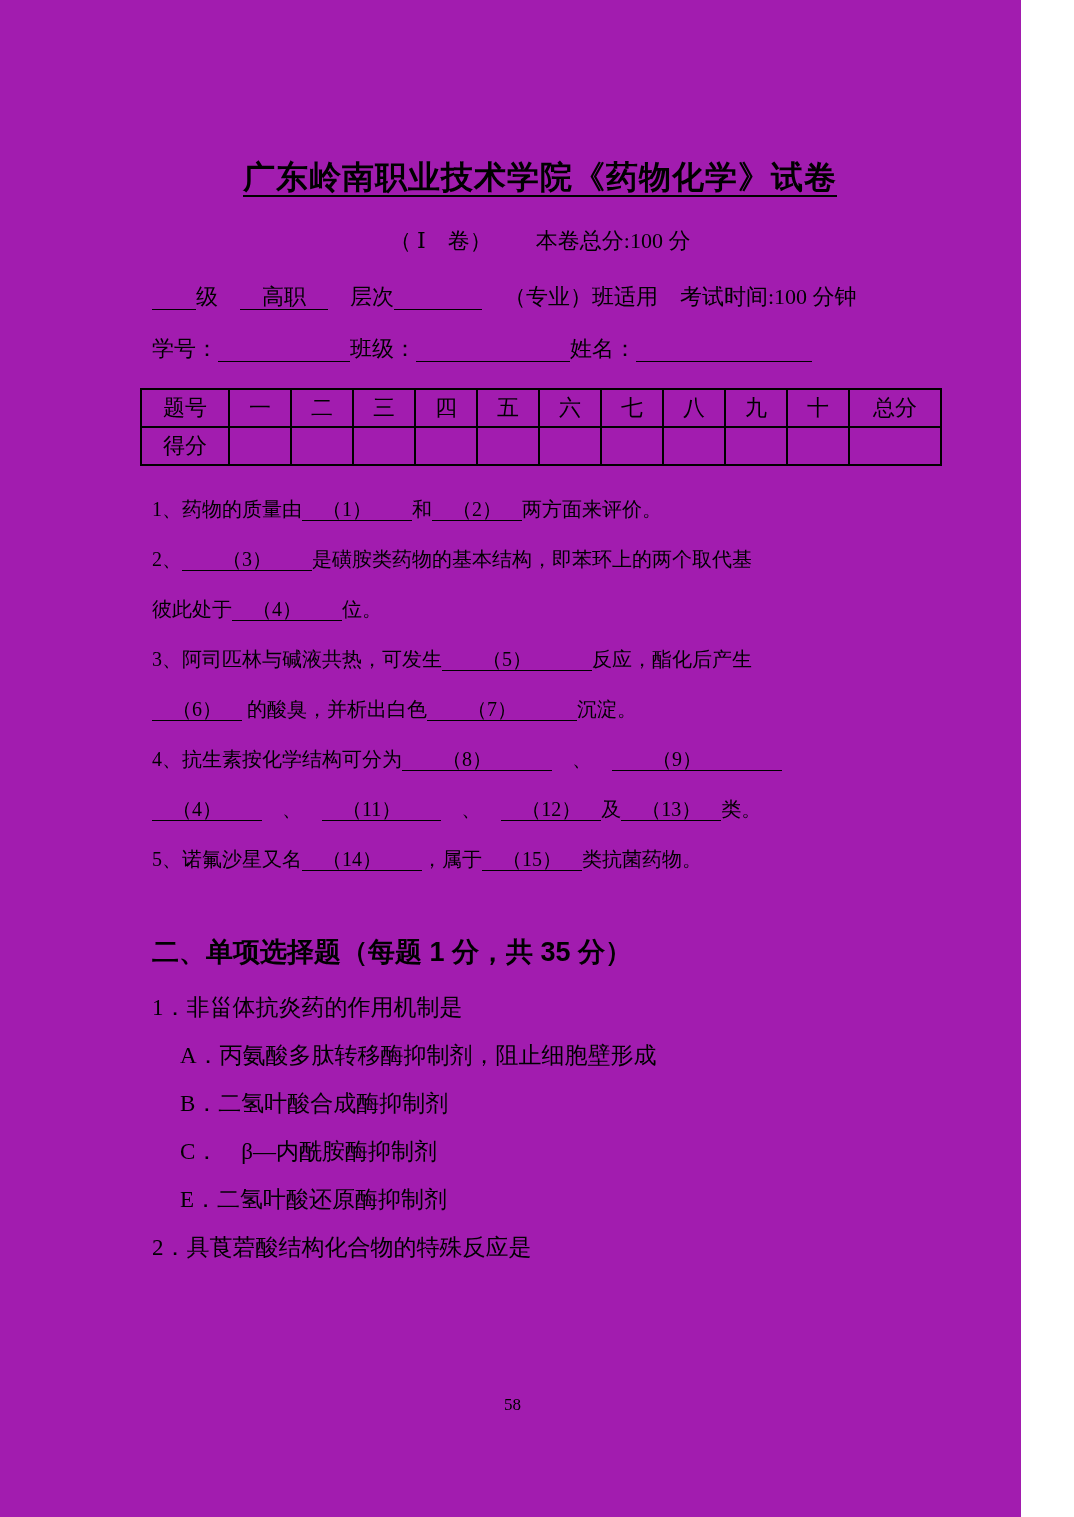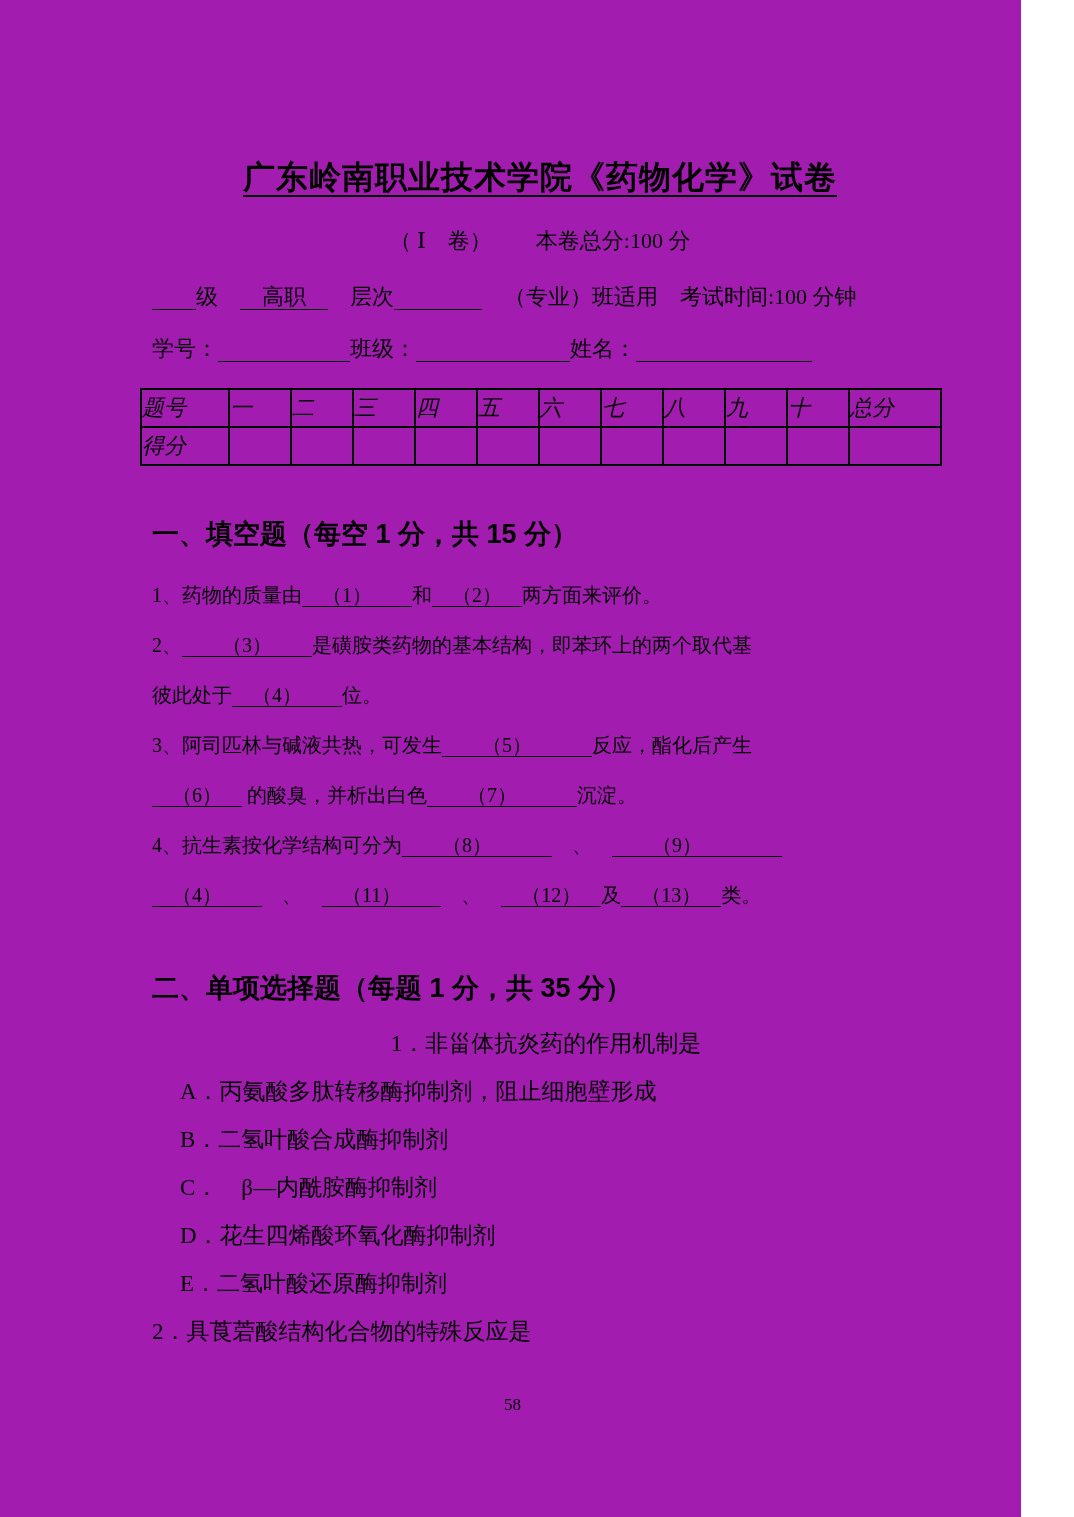--- a/index.html
+++ b/index.html
@@ -48,23 +48,23 @@
   .score-table {
     margin-top: 24px;
     width: 800px;
     border-collapse: collapse;
     font-size: 22px;
     table-layout: fixed;
   }
   .score-table td {
     border: 2px solid #000000;
     height: 38px;
+    text-align: center;
     vertical-align: middle;
     padding: 0;
-    font-style: italic;
   }
   .section-heading {
     margin: 50px 0 0 0;
     padding-left: 12px;
     font-size: 27px;
     font-weight: bold;
     font-family: "Liberation Sans", "DejaVu Sans", sans-serif;
   }
   .fill-block { margin-top: 18px; }
   .fill-line {
@@ -74,21 +74,21 @@
     white-space: nowrap;
   }
   .blank { border-bottom: 1px solid #000000; white-space: pre; }
   .plain { white-space: pre; }
   .q-line {
     padding-left: 12px;
     font-size: 23px;
     line-height: 48px;
     white-space: nowrap;
   }
-  .q-first { margin-top: 14px; text-align: center; }
+  .q-first { margin-top: 14px; }
   .option-line {
     padding-left: 40px;
     font-size: 23px;
     line-height: 48px;
     white-space: nowrap;
   }
   .page-number {
     position: absolute;
     left: 4px;
     right: 0;
@@ -151,38 +151,37 @@
           <td></td>
           <td></td>
           <td></td>
           <td></td>
           <td></td>
           <td></td>
         </tr>
       </tbody>
     </table>
 
-    <h2 class="section-heading">一、填空题（每空 1 分，共 15 分）</h2>
 
     <div class="fill-block">
       <div class="fill-line"><span class="plain">1、药物的质量由</span><span class="blank">　（1）　　</span><span class="plain">和</span><span class="blank">　（2）　</span><span class="plain">两方面来评价。</span></div>
       <div class="fill-line"><span class="plain">2、</span><span class="blank">　　（3）　　</span><span class="plain">是磺胺类药物的基本结构，即苯环上的两个取代基</span></div>
       <div class="fill-line"><span class="plain">彼此处于</span><span class="blank">　（4）　　</span><span class="plain">位。</span></div>
       <div class="fill-line"><span class="plain">3、阿司匹林与碱液共热，可发生</span><span class="blank">　　（5）　　　</span><span class="plain">反应，酯化后产生</span></div>
       <div class="fill-line"><span class="blank">　（6）　</span><span class="plain"> 的酸臭，并析出白色</span><span class="blank">　　（7）　　　</span><span class="plain">沉淀。</span></div>
       <div class="fill-line"><span class="plain">4、抗生素按化学结构可分为</span><span class="blank">　　（8）　　　</span><span class="plain">　、　</span><span class="blank">　　（9）　　　　</span></div>
       <div class="fill-line"><span class="blank">　（4）　　</span><span class="plain">　、　</span><span class="blank">　（11）　　</span><span class="plain">　、　</span><span class="blank">　（12）　</span><span class="plain">及</span><span class="blank">　（13）　</span><span class="plain">类。</span></div>
+      <div class="fill-line"><span class="plain">5、诺氟沙星又名</span><span class="blank">　（14）　　</span><span class="plain">，属于</span><span class="blank">　（15）　</span><span class="plain">类抗菌药物。</span></div>
     </div>
 
     <h2 class="section-heading">二、单项选择题（每题 1 分，共 35 分）</h2>
 
     <div class="q-line q-first">1．非甾体抗炎药的作用机制是</div>
     <div class="option-line">A．丙氨酸多肽转移酶抑制剂，阻止细胞壁形成</div>
     <div class="option-line">B．二氢叶酸合成酶抑制剂</div>
     <div class="option-line">C．　β—内酰胺酶抑制剂</div>
-    <div class="option-line">D．花生四烯酸环氧化酶抑制剂</div>
     <div class="option-line">E．二氢叶酸还原酶抑制剂</div>
     <div class="q-line">2．具莨菪酸结构化合物的特殊反应是</div>
 
   </div>
 
   <div class="page-number">58</div>
 </div>
 
 </body></html>

